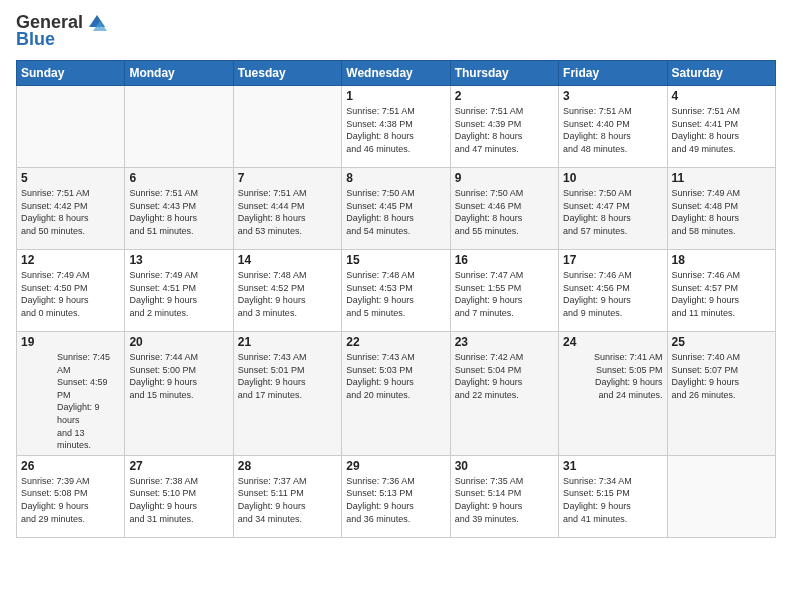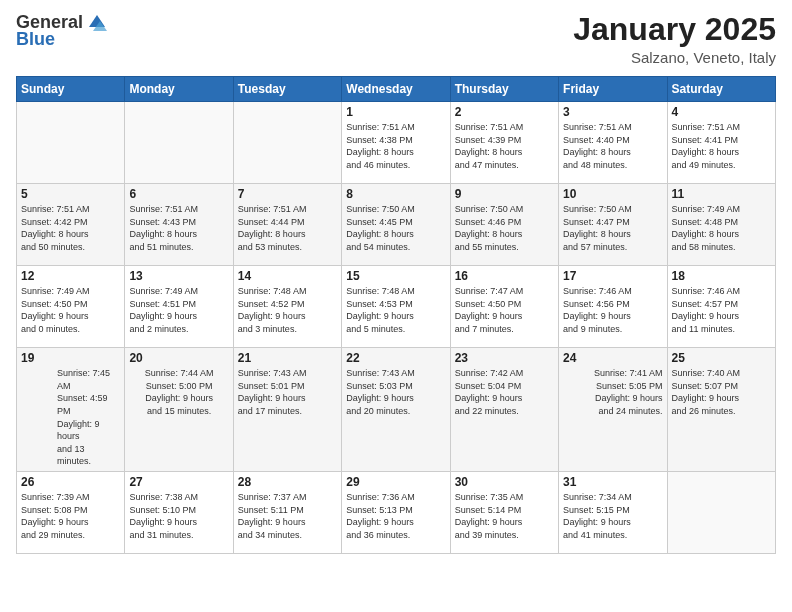--- a/index.html
+++ b/index.html
@@ -113,24 +113,20 @@
   <div class="header">
     <div class="logo">
       <div class="logo-text">
         <span class="logo-general">General</span>
         <svg class="logo-icon" viewBox="0 0 20 20">
           <polygon points="10,2 18,14 2,14" fill="#2a6eb5"></polygon>
           <polygon points="13,8 20,18 6,18" fill="#4a9fd4" opacity="0.7"></polygon>
         </svg>
       </div>
       <span class="logo-blue" style="margin-top:-4px;">Blue</span>
-    </div>
-    <div class="header-right">
-      <div class="month-title">January 2025</div>
-      <div class="location">Salzano, Veneto, Italy</div>
     </div>
   </div>
 
   <table class="calendar">
     <thead>
       <tr>
         <th>Sunday</th>
         <th>Monday</th>
         <th>Tuesday</th>
         <th>Wednesday</th>
@@ -249,21 +245,21 @@
           <td>
             <span class="day-num">15</span>
             <div class="day-info" style="white-space: pre-line;">Sunrise: 7:48 AM
 Sunset: 4:53 PM
 Daylight: 9 hours
 and 5 minutes.</div>
           </td>
           <td>
             <span class="day-num">16</span>
             <div class="day-info" style="white-space: pre-line;">Sunrise: 7:47 AM
-Sunset: 4:50 PM
+Sunset: 1:55 PM
 Daylight: 9 hours
 and 7 minutes.</div>
           </td>
           <td>
             <span class="day-num">17</span>
             <div class="day-info" style="white-space: pre-line;">Sunrise: 7:46 AM
 Sunset: 4:56 PM
 Daylight: 9 hours
 and 9 minutes.</div>
           </td>
@@ -278,21 +274,21 @@
         <tr>
           <td>
             <span class="day-num">19</span>
             <div class="day-info" style="white-space: pre-line; margin-left: 36px;">Sunrise: 7:45 AM
 Sunset: 4:59 PM
 Daylight: 9 hours
 and 13 minutes.</div>
           </td>
           <td>
             <span class="day-num">20</span>
-            <div class="day-info" style="white-space: pre-line; text-align: center;">Sunrise: 7:44 AM
+            <div class="day-info" style="white-space: pre-line;">Sunrise: 7:44 AM
 Sunset: 5:00 PM
 Daylight: 9 hours
 and 15 minutes.</div>
           </td>
           <td>
             <span class="day-num">21</span>
             <div class="day-info" style="white-space: pre-line;">Sunrise: 7:43 AM
 Sunset: 5:01 PM
 Daylight: 9 hours
 and 17 minutes.</div>

